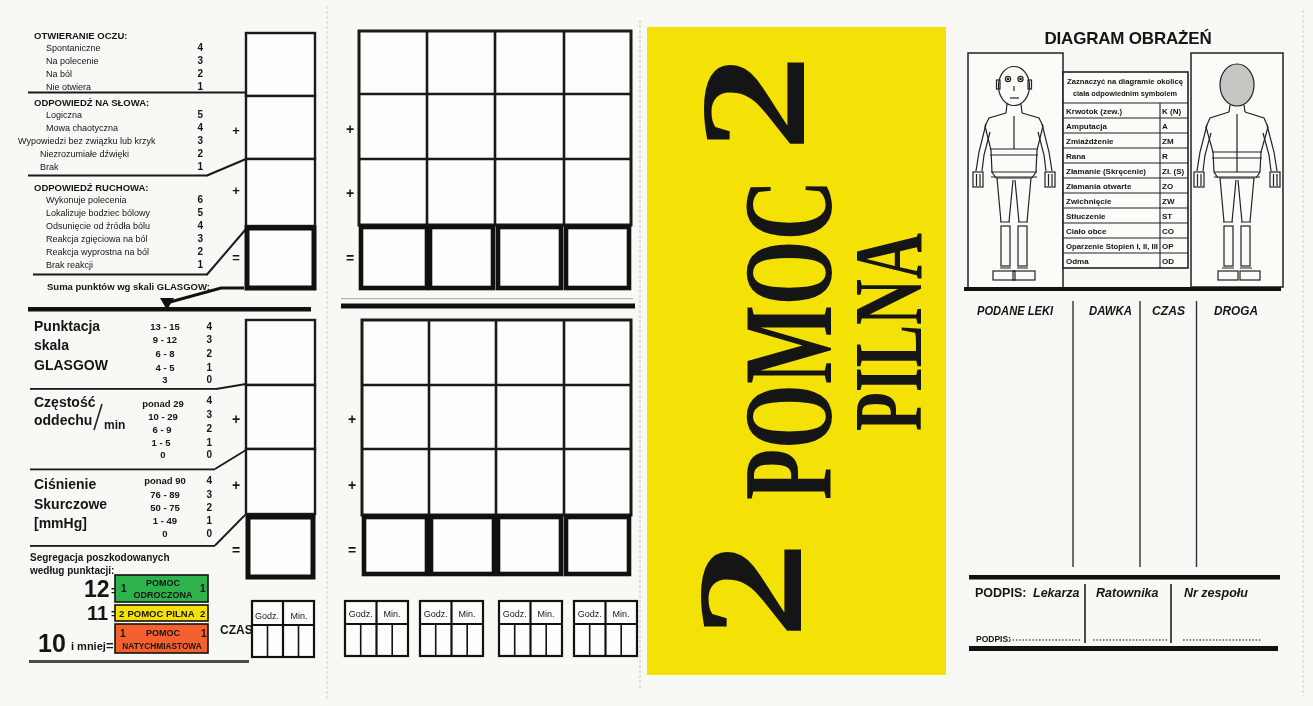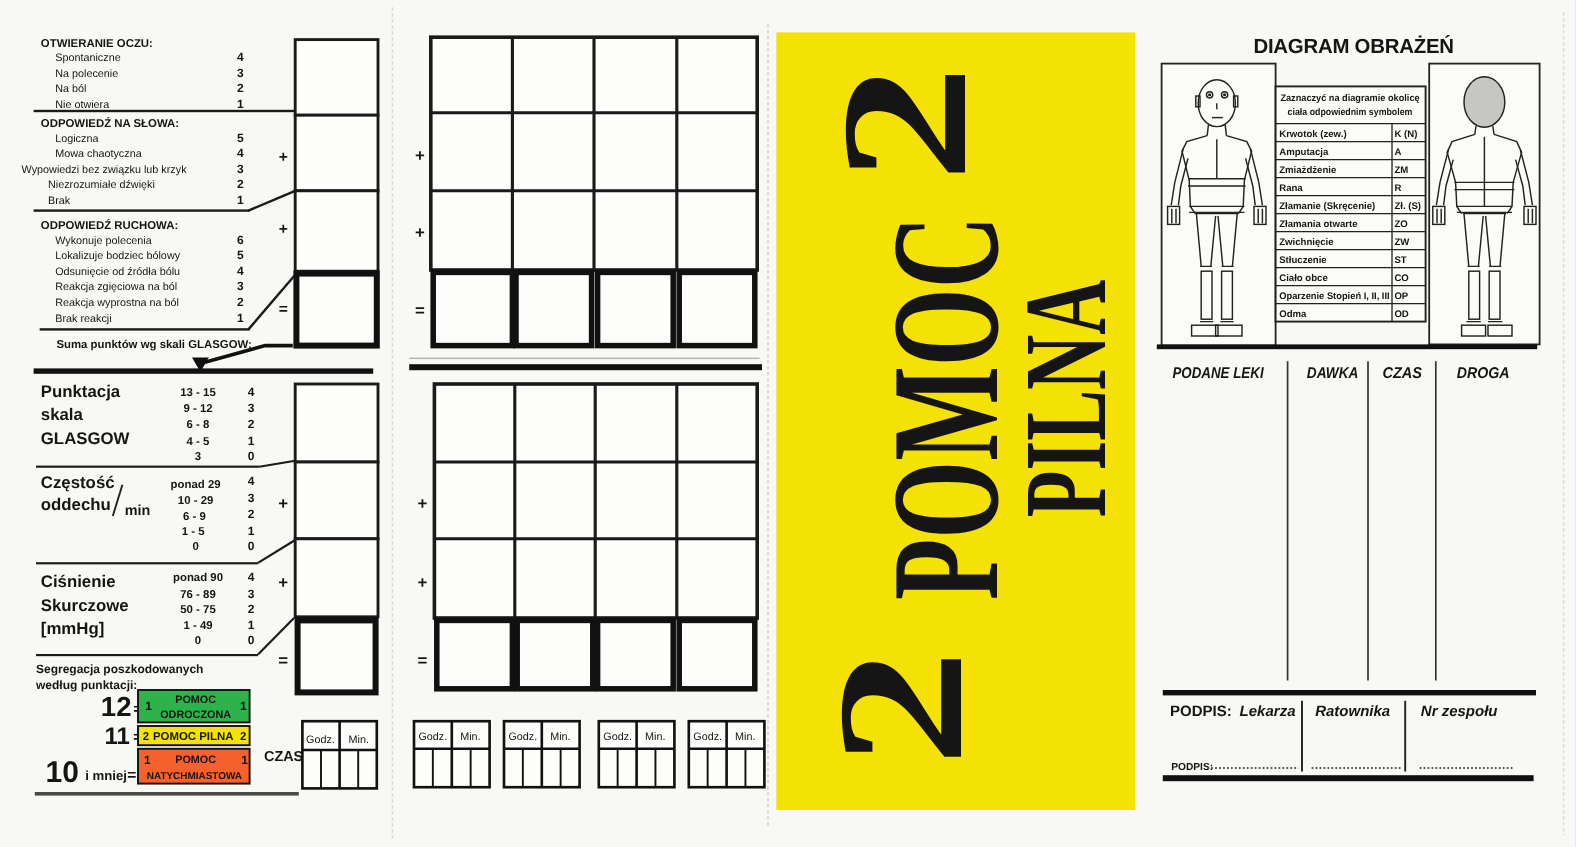--- a/index.html
+++ b/index.html
@@ -1,15 +1,15 @@
 <!DOCTYPE html>
 <html><head><meta charset="utf-8">
 <style>
 html,body{margin:0;padding:0;background:#f8f8f5;}
-#card{position:relative;width:1313px;height:706px;background:#c4b5fd;font-family:"Liberation Sans",sans-serif;overflow:hidden;}
+#card{position:relative;width:1313px;height:706px;background:#c2410c;font-family:"Liberation Sans",sans-serif;overflow:hidden;}
 text{fill:#151515;font-family:"Liberation Sans",sans-serif;}
 </style></head>
 <body>
 <div id="card">
 <svg width="1313" height="706" viewBox="0 0 1313 706">
 
 <rect x="0" y="0" width="1313" height="706" fill="#f8f8f5"></rect>
 
 <line x1="327" y1="6" x2="327" y2="700" stroke="#d8d8d4" stroke-width="1.2" stroke-dasharray="3,2"></line>
 

